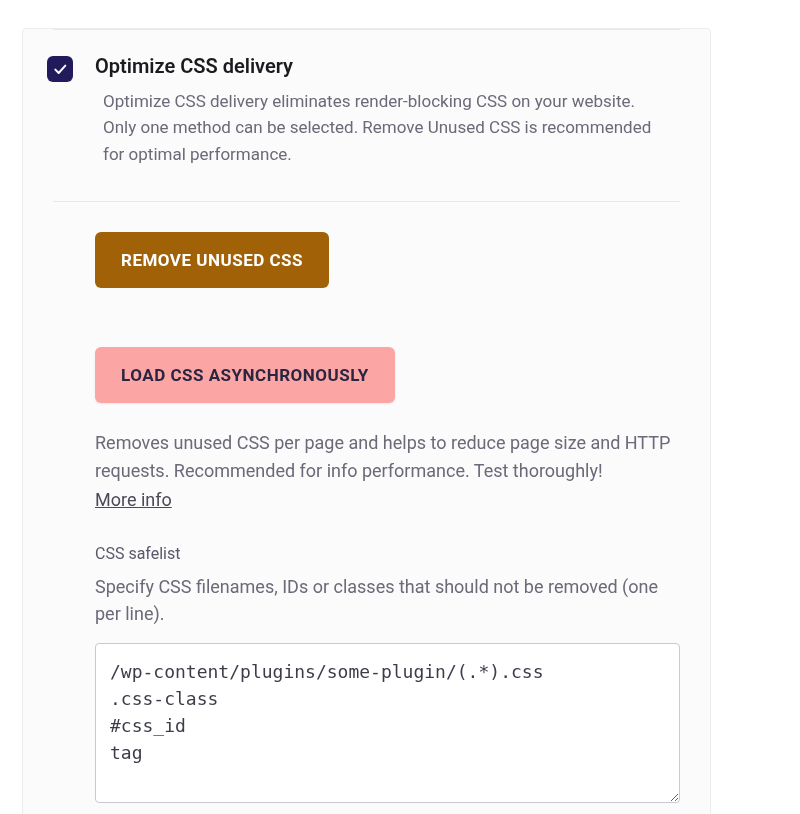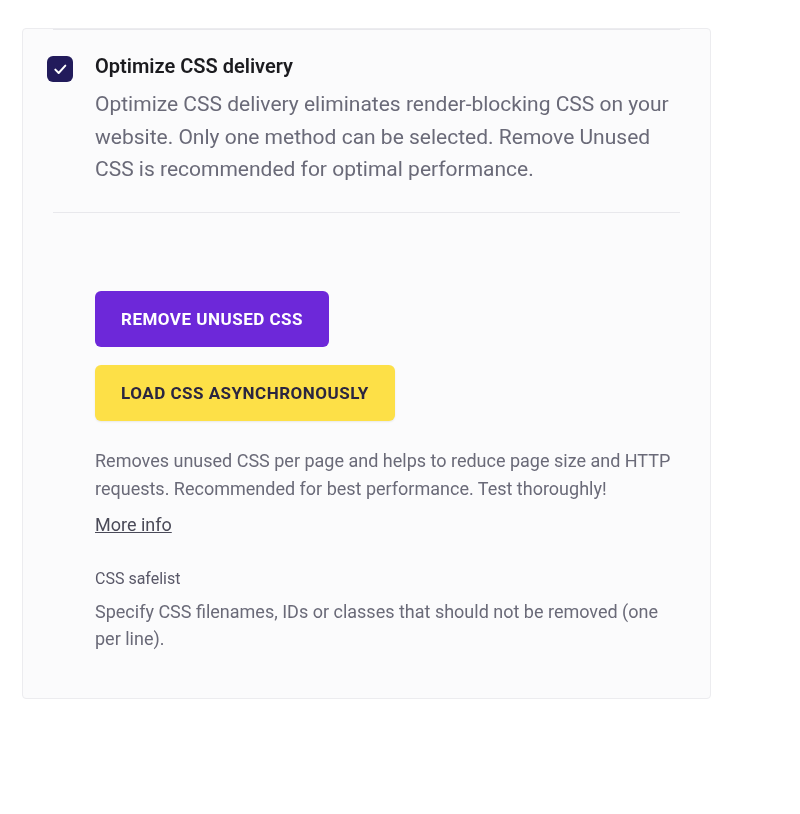--- a/index.html
+++ b/index.html
@@ -58,24 +58,24 @@
   .option-body {
     flex: 1 1 auto;
   }
   .option-title {
     font-size: 20px;
     font-weight: 600;
     color: #1b1b1f;
     margin: 0 0 10px 0;
   }
   .option-desc {
-    font-size: 21px;
+    font-size: 17px;
     line-height: 1.55;
     color: #6a6a78;
-    margin: 0;
+    margin: 8px;
   }
   .inner-hr {
     border: none;
     border-top: 1px solid #e8e8ec;
     margin: 26px 30px 0 30px;
   }
   .sub-section {
     padding: 30px 30px 0 72px;
   }
   .btn {
@@ -85,42 +85,42 @@
     font-size: 17px;
     font-weight: 700;
     letter-spacing: 0.5px;
     text-transform: uppercase;
     padding: 18px 26px;
     cursor: pointer;
     font-family: inherit;
     margin-bottom: 18px;
   }
   .btn-primary {
-    background: #6d28d9;
+    background: #a16207;
     color: #ffffff;
-    margin-top: 48px;
   }
   .btn-secondary {
-    background: #fde047;
+    background: #fca5a5;
     color: #2a2540;
     box-shadow: 0 1px 2px rgba(0,0,0,0.08);
+    margin-top: 41px;
   }
   .sub-desc {
     font-size: 18px;
     line-height: 1.55;
     color: #6a6a78;
     margin: 8px 0 0 0;
   }
   .more-info {
     font-size: 18px;
     color: #4a4a58;
     text-decoration: underline;
     cursor: pointer;
     display: inline-block;
-    margin-top: 12px;
+    margin-top: 4px;
   }
   .safelist-heading {
     font-size: 16px;
     color: #595868;
     margin: 34px 0 10px 0;
   }
   .safelist-desc {
     font-size: 18px;
     line-height: 1.5;
     color: #6a6a78;
@@ -166,23 +166,27 @@
 
     <div class="sub-section">
 
       <div>
         <button class="btn btn-primary">Remove Unused CSS</button>
       </div>
       <div>
         <button class="btn btn-secondary">Load CSS Asynchronously</button>
       </div>
 
-      <p class="sub-desc">Removes unused CSS per page and helps to reduce page size and HTTP requests. Recommended for best performance. Test thoroughly!</p>
+      <p class="sub-desc">Removes unused CSS per page and helps to reduce page size and HTTP requests. Recommended for info performance. Test thoroughly!</p>
       <a class="more-info">More info</a>
 
       <div class="safelist-heading">CSS safelist</div>
       <p class="safelist-desc">Specify CSS filenames, IDs or classes that should not be removed (one per line).</p>
 
+      <textarea class="safelist-textarea" spellcheck="false" style="">/wp-content/plugins/some-plugin/(.*).css
+.css-class
+#css_id
+tag</textarea>
 
     </div>
 
   </div>
 </div>
 
 </body></html>

